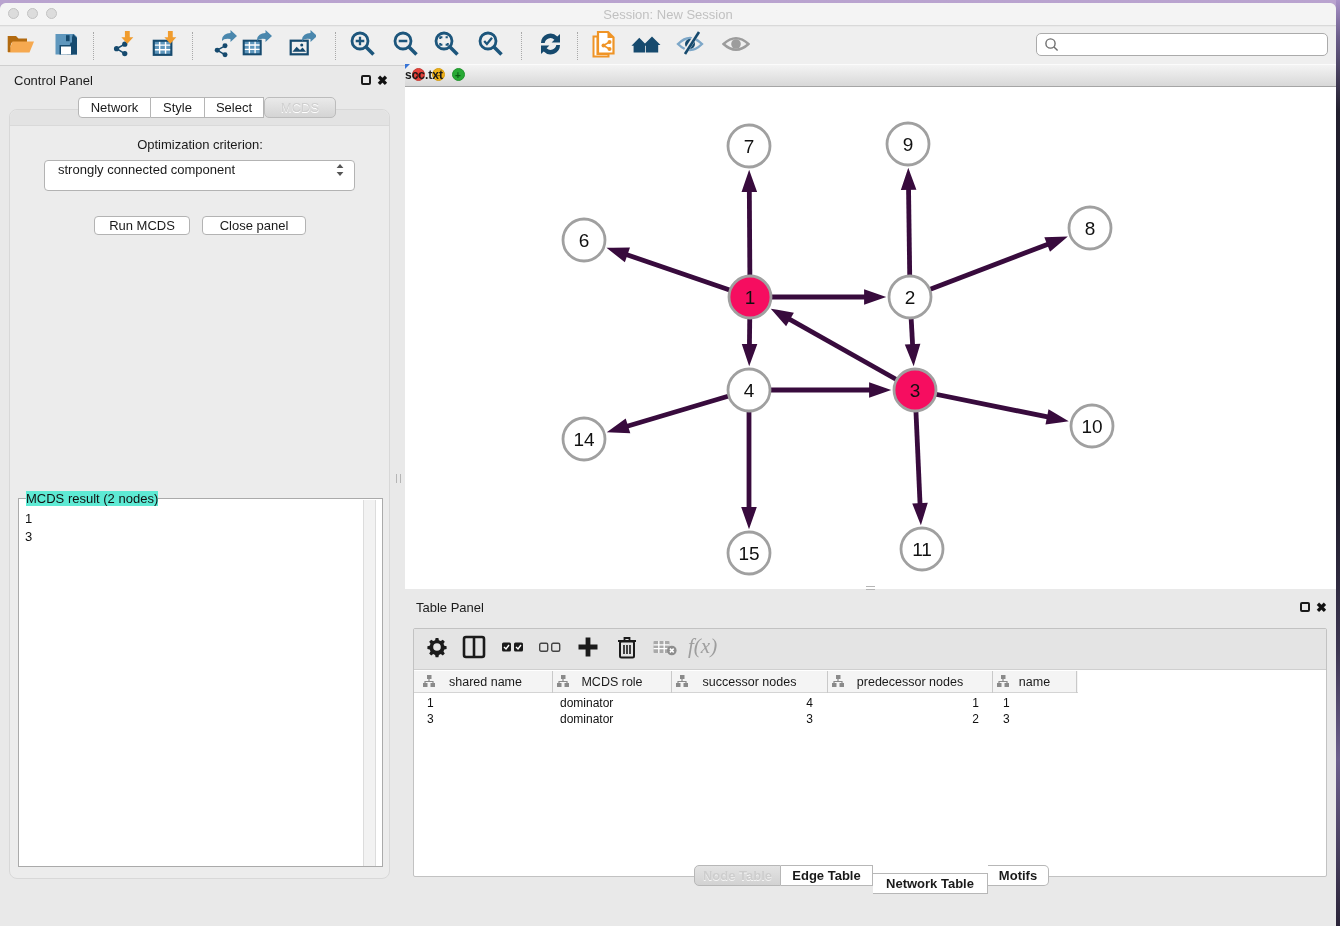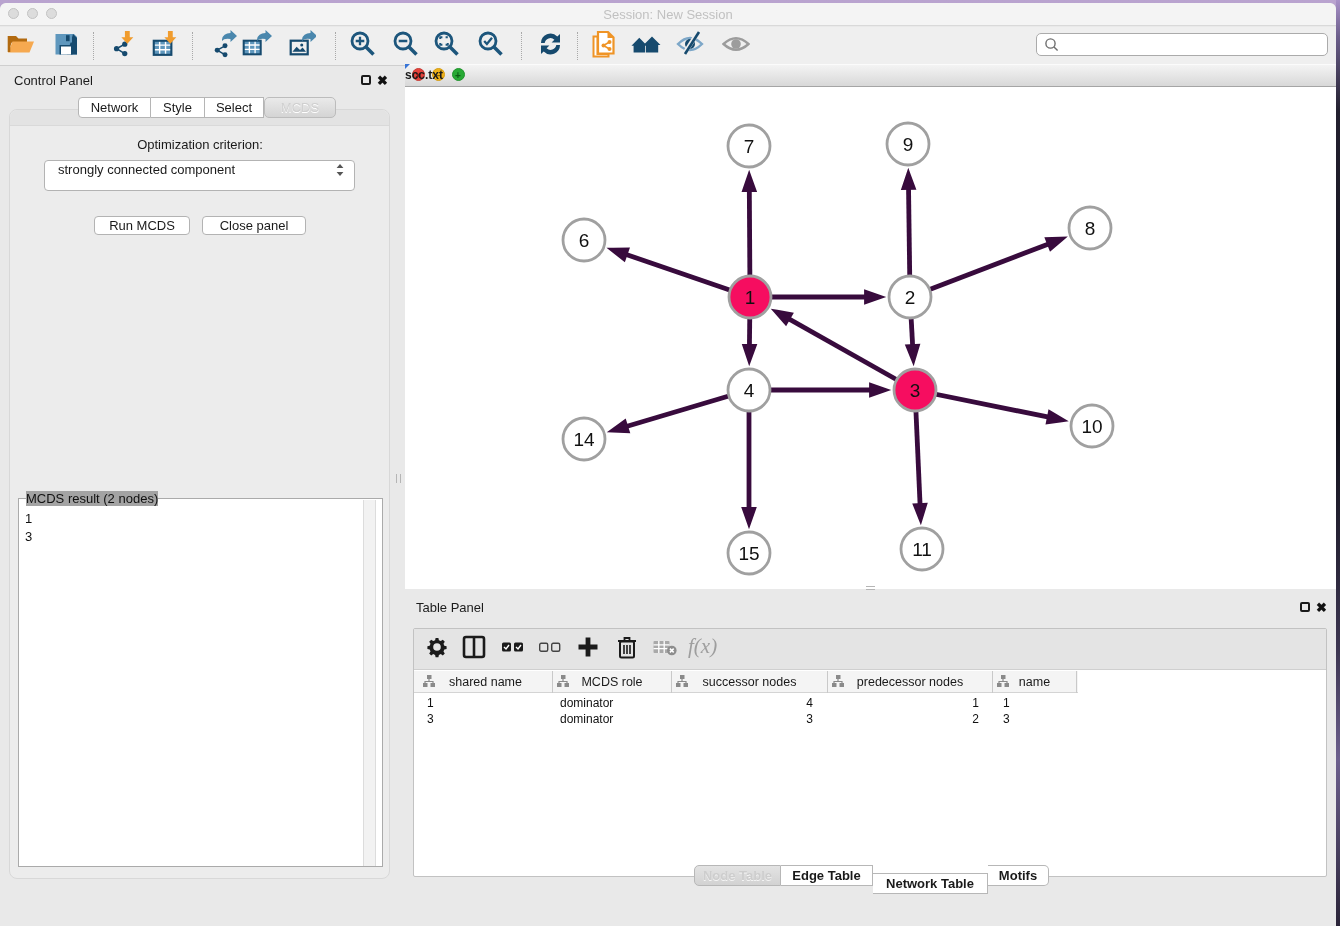--- a/index.html
+++ b/index.html
@@ -17,21 +17,21 @@
 .floatbtn{position:absolute;width:10px;height:10px;border:2px solid #1a1a1a;border-radius:2px;background:transparent;}
 .xbtn{position:absolute;font-size:13px;font-weight:bold;color:#111;line-height:10px;}
 #tabpanelbox{position:absolute;left:9px;top:45px;width:381px;height:770px;background:#ececec;border:1px solid #d8d8d8;border-radius:8px;}
 #tabstrip{position:absolute;left:0px;top:0px;width:100%;height:16px;background:#e3e3e3;border-bottom:1px solid #d9d9d9;border-radius:8px 8px 0 0;}
 .tab{position:absolute;top:33px;height:21px;background:#fff;border:1px solid #b5b5b5;font-size:13px;text-align:center;line-height:19px;color:#1a1a1a;}
 #optlabel{position:absolute;left:0;top:73px;width:400px;text-align:center;font-size:13px;color:#1a1a1a;}
 #dropdown{position:absolute;left:44px;top:96px;width:311px;height:31px;background:#fff;border:1px solid #b3b3b3;border-radius:4px;font-size:13px;line-height:17px;padding-left:13px;color:#1a1a1a;}
 .btn{position:absolute;top:128px;height:19px;background:#fff;border:1px solid #b3b3b3;border-radius:4px;font-size:13px;text-align:center;line-height:17px;color:#1a1a1a;margin-top:24px;}
 #fieldset{position:absolute;left:18px;top:434px;width:365px;height:369px;background:#fff;border:1px solid #aaa;}
 #legend{position:absolute;left:5px;top:-8px;background:transparent;font-size:13px;color:#111;padding:0 2px;}
-#legend i{font-style:normal;background:#a3a3a3;}
+#legend i{font-style:normal;background:#5eead4;}
 #netwin{position:absolute;left:405px;top:61px;width:933px;height:525px;background:#fff;}
 #nettitle{position:absolute;left:0;top:0;width:100%;height:23px;background:linear-gradient(#f5f5f5,#d8d8d8);border-bottom:1px solid #a5a5a5;border-radius:4px 4px 0 0;box-shadow:inset 0 1px 0 #fbfbfb;}
 .light{position:absolute;top:4px;width:13px;height:13px;border-radius:50%;font-size:10px;line-height:13px;text-align:center;font-weight:bold;}
 #netname{position:absolute;top:4px;left:0;width:100%;text-align:left;font-size:12px;font-weight:600;color:#1a1a1a;}
 #tablepanel{position:absolute;left:405px;top:587px;width:933px;height:301px;}
 #tboolbox{position:absolute;left:8px;top:38px;width:914px;height:249px;background:#fff;border:1px solid #c2c2c2;border-radius:2px;}
 #ttoolbar{position:absolute;left:0;top:0;width:100%;height:41px;background:#e4e4e4;border-bottom:1px solid #cfcfcf;}
 #thead{position:absolute;left:0;top:42px;width:664px;height:22px;background:#f4f4f4;border-bottom:1px solid #d4d4d4;font-size:12.5px;color:#1a1a1a;}
 .hcell{position:absolute;top:0;height:22px;border-right:1px solid #c9c9c9;text-align:center;line-height:22px;}
 .hicon{position:absolute;left:3px;top:4px;}

